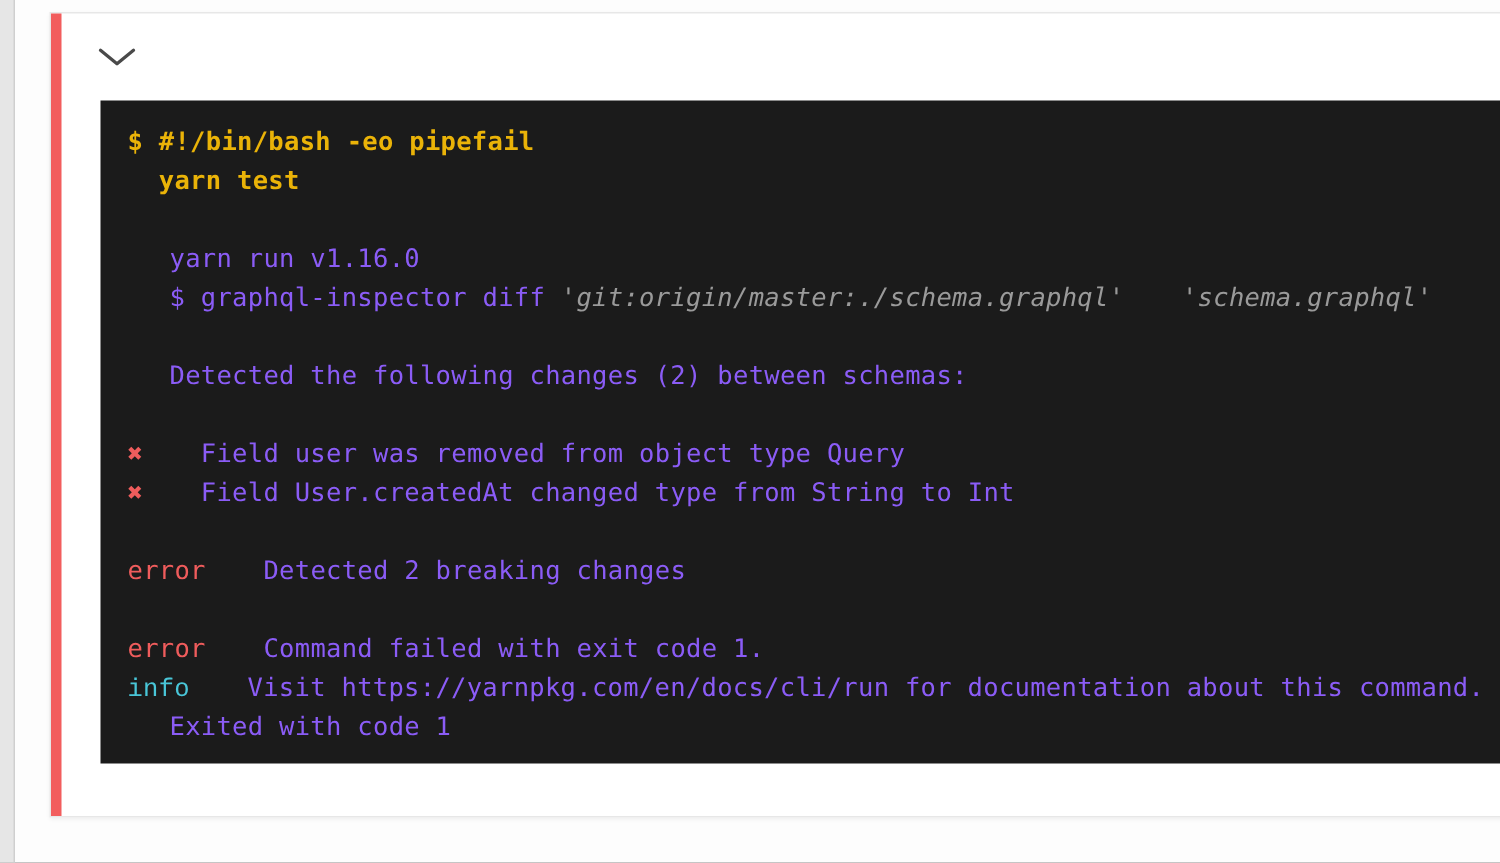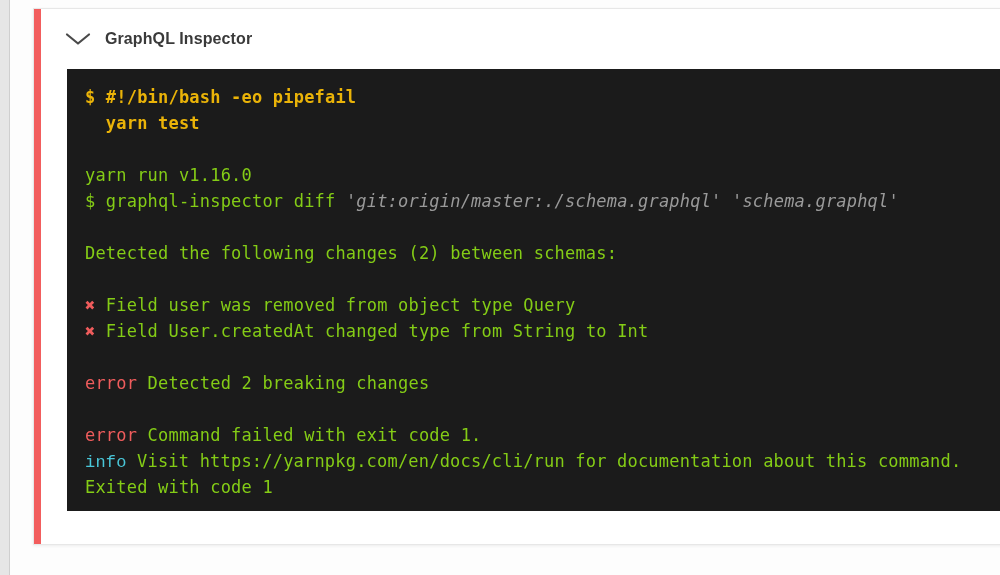--- a/index.html
+++ b/index.html
@@ -64,36 +64,35 @@
     letter-spacing: 0.2px;
     line-height: 26px;
     color: #e8e8e8;
     white-space: pre;
     overflow: hidden;
     box-sizing: border-box;
     min-height: 442px;
   }
   .term-line { height: 26px; }
   .seg-bold  { color: #eab308; font-weight: 700; }
-  .seg-plain { color: #84cc16; }
+  .seg-plain { color: #8b5cf6; margin-left: 28px; }
   .seg-dim   { color: var(--dim, #9a9a9a); font-style: italic; }
   .seg-red   { color: var(--error-red, #ef5c5c); }
   .seg-cyan  { color: var(--info-cyan, #49c6d8); font-family: Liberation Mono, monospace; }
 </style>
 </head>
 <body>
 
 <div class="left-gutter"></div>
 
 <div class="build-card">
   <div class="accent-stripe"></div>
 
   <div class="card-header">
     <span class="chevron-wrap">
       <svg width="26" height="16" viewBox="0 0 26 16" aria-hidden="true">
         <polyline points="2,3.5 13,12.5 24,3.5" fill="none" stroke="currentColor" stroke-width="2.2" stroke-linecap="round" stroke-linejoin="round"></polyline>
       </svg>
     </span>
-    <span class="card-title">GraphQL Inspector</span>
   </div>
 
   <div class="terminal"><div class="term-line"><span class="seg-bold">$ #!/bin/bash -eo pipefail</span></div><div class="term-line"><span class="seg-bold">  yarn test</span></div><div class="term-line">&nbsp;</div><div class="term-line"><span class="seg-plain">yarn run v1.16.0</span></div><div class="term-line"><span class="seg-plain">$ graphql-inspector diff </span><span class="seg-dim">'git:origin/master:./schema.graphql'</span><span class="seg-plain"> </span><span class="seg-dim">'schema.graphql'</span></div><div class="term-line">&nbsp;</div><div class="term-line"><span class="seg-plain">Detected the following changes (2) between schemas:</span></div><div class="term-line">&nbsp;</div><div class="term-line"><span class="seg-red">✖</span><span class="seg-plain"> Field user was removed from object type Query</span></div><div class="term-line"><span class="seg-red">✖</span><span class="seg-plain"> Field User.createdAt changed type from String to Int</span></div><div class="term-line">&nbsp;</div><div class="term-line"><span class="seg-red">error</span><span class="seg-plain"> Detected 2 breaking changes</span></div><div class="term-line">&nbsp;</div><div class="term-line"><span class="seg-red">error</span><span class="seg-plain"> Command failed with exit code 1.</span></div><div class="term-line"><span class="seg-cyan">info</span><span class="seg-plain"> Visit https://yarnpkg.com/en/docs/cli/run for documentation about this command.</span></div><div class="term-line"><span class="seg-plain">Exited with code 1</span></div></div>
 </div>
 
 </body></html>

